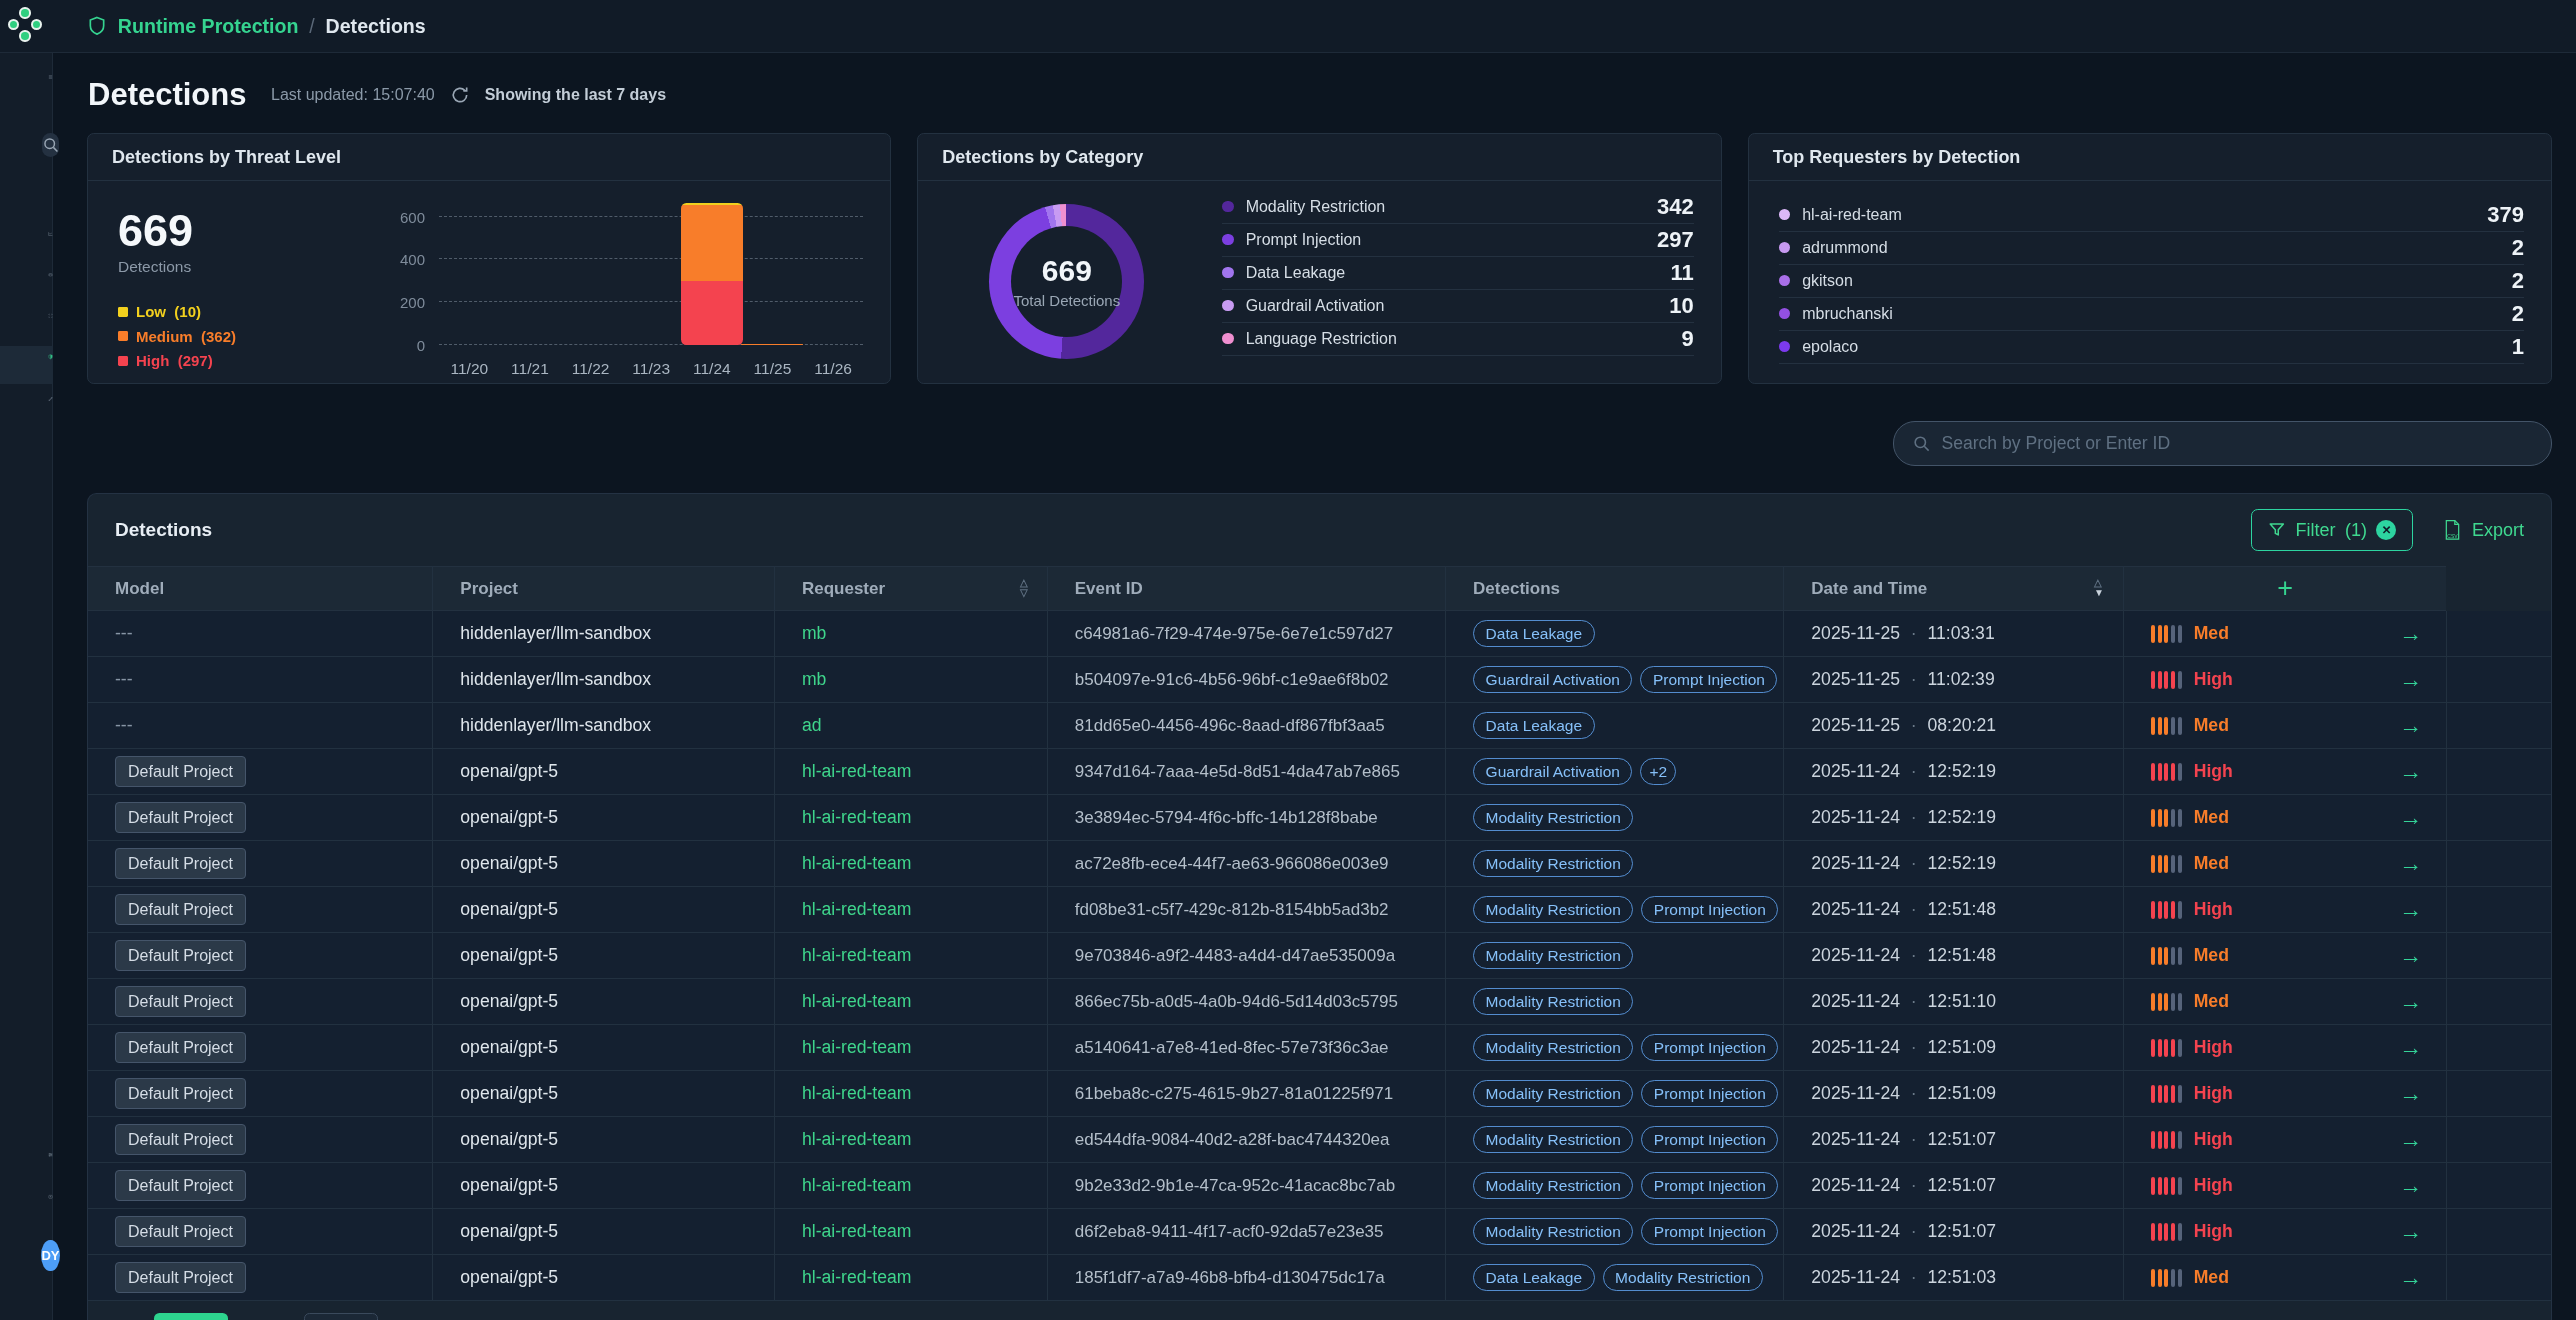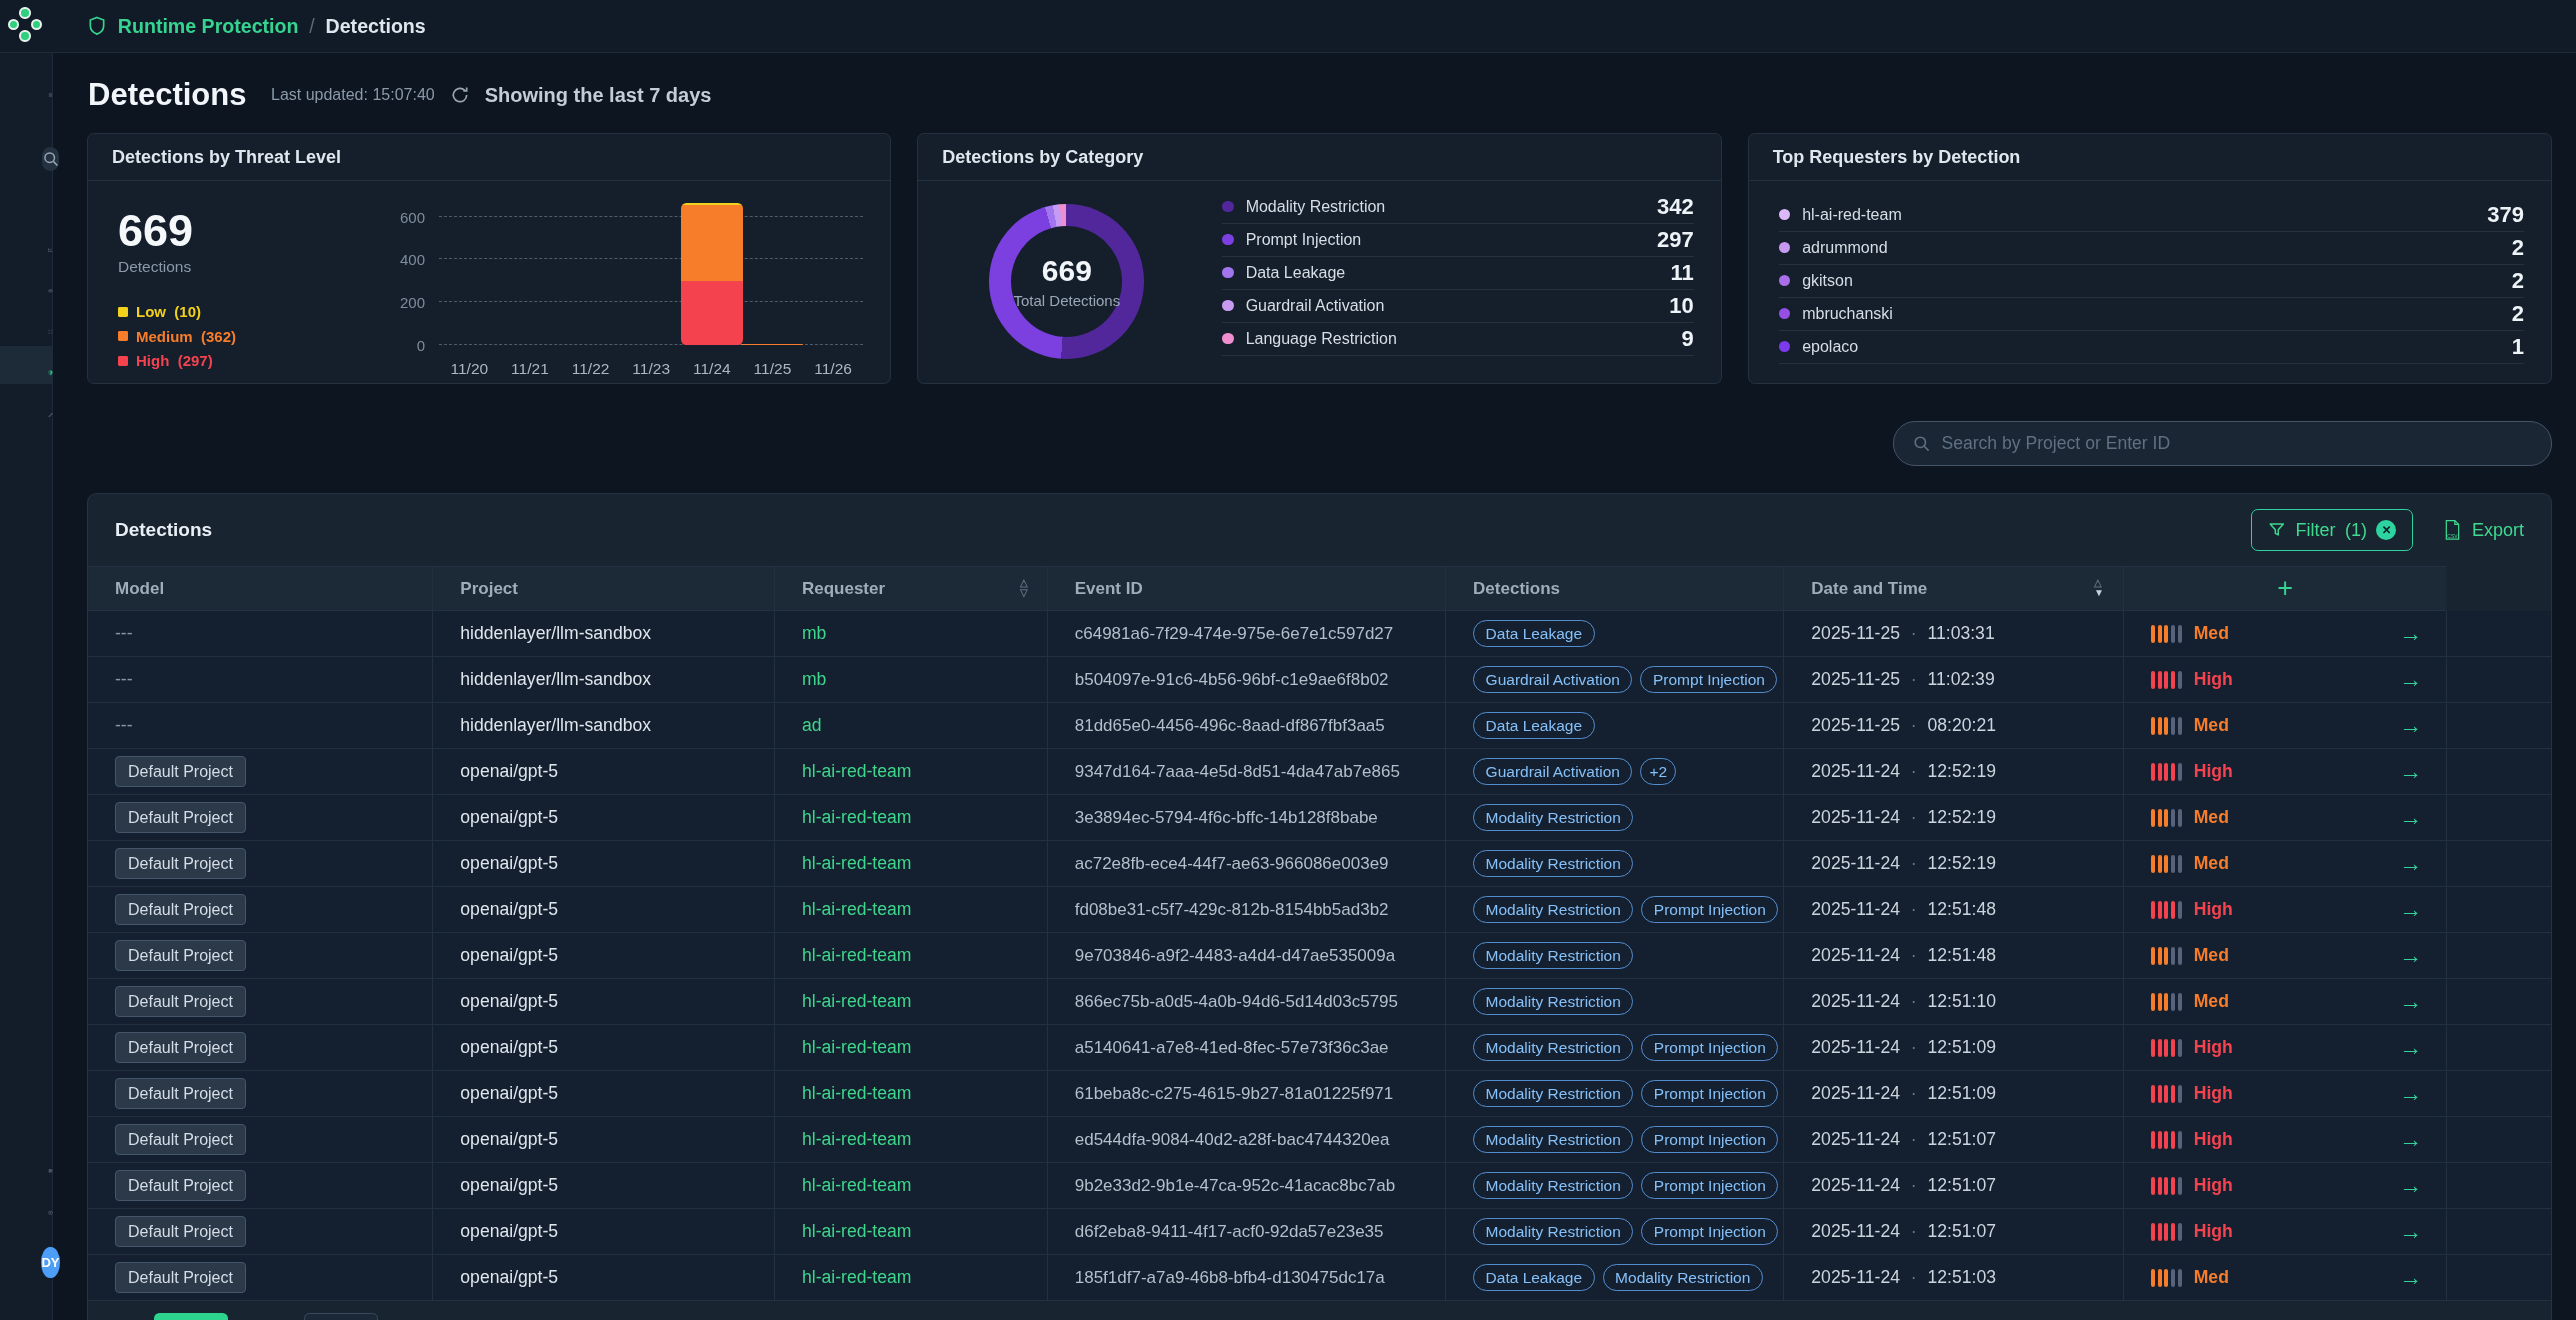--- a/index.html
+++ b/index.html
@@ -22,32 +22,32 @@
   .logo i:nth-child(2){left:-1.4px;top:10px;}
   .logo i:nth-child(3){left:21.6px;top:10px;}
   .logo i:nth-child(4){left:10px;top:21.6px;}
   .breadcrumb{display:flex;align-items:center;gap:10.8px;margin-left:34px;font-size:19.6px;}
   .crumb-shield{color:var(--green);display:flex;}
   .crumb-section{color:var(--green);font-weight:600;}
   .crumb-sep{color:#5a6878;}
   .crumb-page{color:#dfe7ee;font-weight:600;}
   
   .sidebar{position:absolute;left:0;top:53px;width:53px;height:1268px;background:#131d29;border-right:1.4px solid #1e2a38;z-index:4;}
-  .side-item{position:absolute;left:0;width:53px;height:38px;display:flex;align-items:flex-end;justify-content:center;color:#8a97a5;padding-left:48px;}
+  .side-item{position:absolute;left:0;width:53px;height:38px;display:flex;align-items:flex-start;justify-content:center;color:#8a97a5;padding-left:48px;}
   .side-item svg{display:block;}
   .side-item.active{background:#1d2a38;color:var(--green);}
   .search-pill{width:39px;height:24px;background:#243141;border-radius:12px;display:flex;align-items:center;justify-content:center;}
   .avatar{width:31px;height:31px;border-radius:50%;background:#4d9ef7;color:#fff;font-size:13px;font-weight:700;display:flex;align-items:center;justify-content:center;}
   
   .main{position:absolute;left:53px;top:53px;width:2523px;height:1268px;}
   .page-header{display:flex;align-items:center;padding:24px 0 0 35px;gap:15px;}
   .page-title{font-size:31px;font-weight:700;color:#f2f6fa;}
   .last-updated{font-size:16px;color:#8b99a8;margin-left:9.5px;}
   .refresh{color:#9aa7b5;display:flex;}
-  .showing{font-size:20px;color:#c3cdd7;font-weight:700;}
+  .showing{font-size:16px;color:#c3cdd7;font-weight:700;}
   
   .cards{display:flex;gap:26px;padding:20px 24px 0 34px;}
   .card{flex:1;height:251px;background:var(--panel);border:1.4px solid var(--border);border-radius:6.8px;overflow:hidden;}
   .card-title{height:47px;display:flex;align-items:center;padding:0 24px;font-size:18px;font-weight:600;color:#dfe7ee;border-bottom:1.4px solid var(--border);}
   .card-body{position:relative;height:201px;}
   
   .threat-body{display:flex;height:201px;}
   .threat-left{width:223px;padding:27px 0 0 30px;}
   .big-num{font-size:45px;font-weight:700;color:#f5f8fb;line-height:1;}
   .big-label{font-size:15.5px;color:#8c99a8;margin-top:5.4px;}

